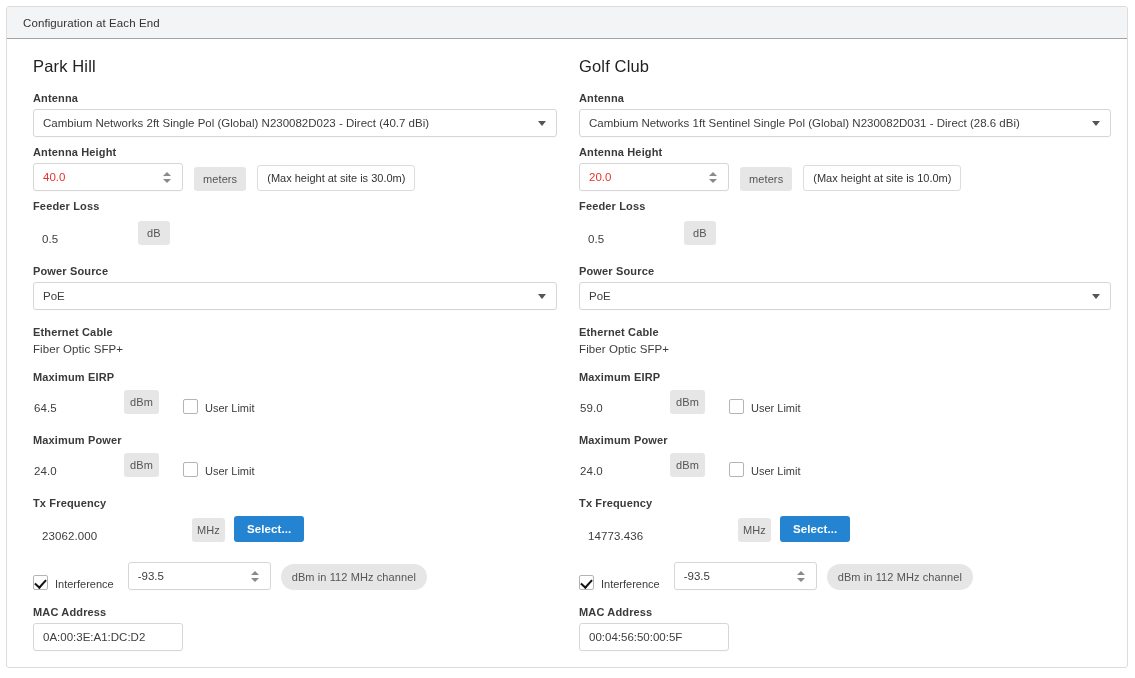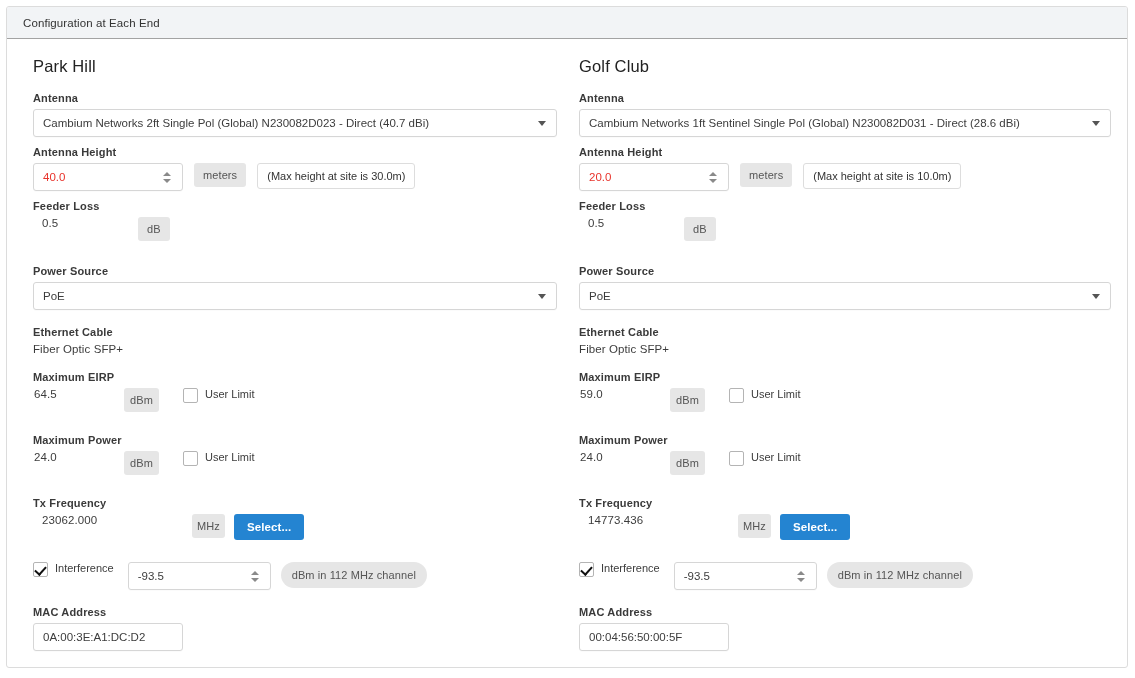--- a/index.html
+++ b/index.html
@@ -57,21 +57,21 @@
   }
 
   .field-label {
     font-size: 11px;
     color: #3a3a3a;
     font-weight: bold;
     letter-spacing: 0.15px;
     margin-bottom: 5px;
   }
 
-  .row { display: flex; align-items: flex-start; }
+  .row { display: flex; align-items: flex-end; }
 
   
   .select-box {
     height: 28px;
     border: 1px solid #d6d6d6;
     border-radius: 3px;
     background: #ffffff;
     display: flex;
     align-items: center;
     padding: 0 8px 0 9px;

